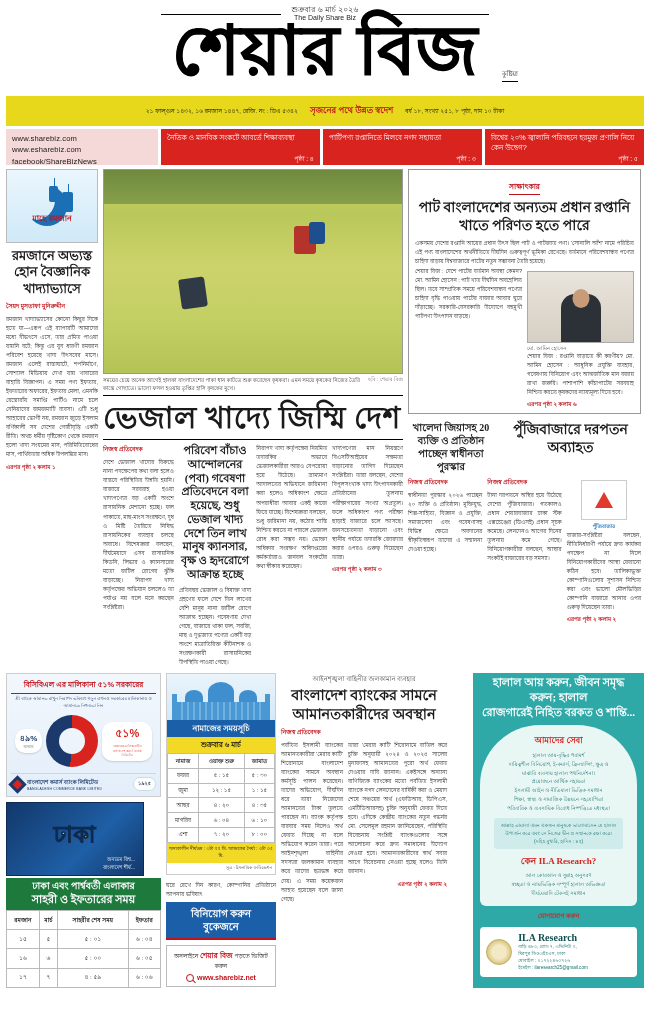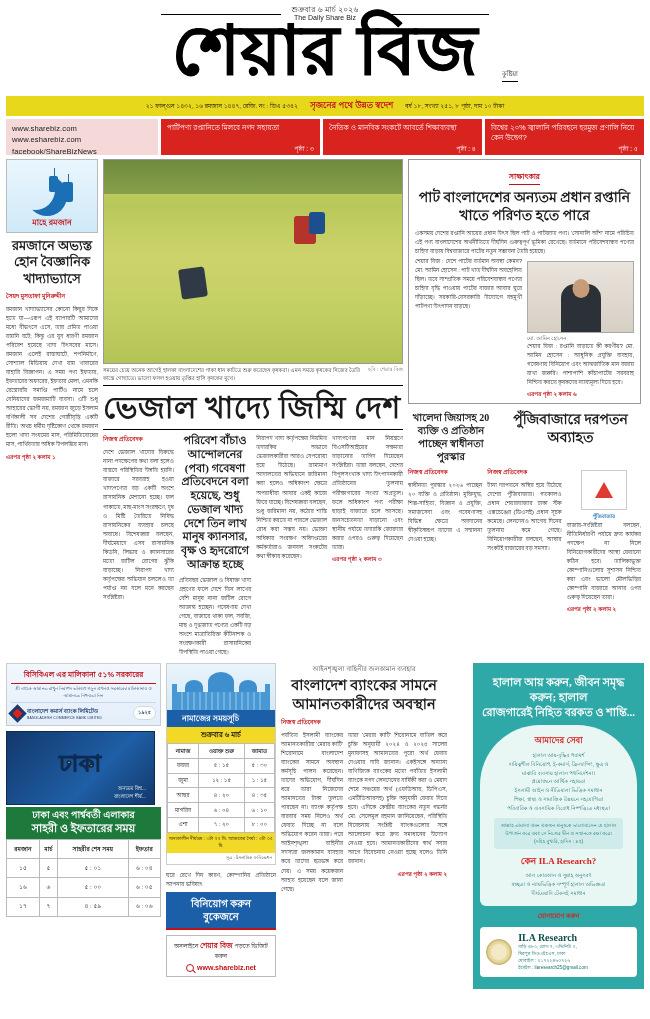--- a/index.html
+++ b/index.html
@@ -43,21 +43,21 @@
     clip-path: polygon(8% 6%, 96% 0%, 100% 42%, 92% 96%, 34% 100%, 0% 86%, 4% 40%);
   }
   .flag-badge .txt {
     position: absolute; inset: 0; display: flex; flex-direction: column;
     align-items: center; justify-content: center; gap: 1px;
     font-size: 7.5px; color: #111; line-height: 1.25; font-weight: 600;
   }
 
   
   .yellow-bar {
-    background: #e8d81c; height: 20px; display: flex; align-items: center;
+    background: #e8d81c; height: 30px; display: flex; align-items: center;
     justify-content: center; gap: 12px; font-size: 6px; color: #111;
     margin: 0 0 3px 0;
   }
   .yellow-bar .slogan {
     color: #c0121a; font-weight: bold; font-size: 8.5px;
     font-family: "Liberation Serif", serif;
   }
 
   
   .rednav { display: flex; gap: 3px; height: 36px; margin-bottom: 4px; }
@@ -90,21 +90,21 @@
     border-radius: 50%; box-shadow: 12px 6px 0 0 #1b6fb5;
     background: transparent;
   }
   .lantern { position: absolute; background: #1b6fb5; }
   .l1 { left: 42px; top: 16px; width: 9px; height: 16px; border-radius: 2px; }
   .l2 { left: 55px; top: 22px; width: 11px; height: 20px; border-radius: 2px; }
   .l1::before, .l2::before {
     content:""; position:absolute; left:50%; top:-8px; width:1px; height:8px; background:#1b6fb5;
   }
   .ramadan-cap {
-    position: absolute; bottom: 3px; width: 100%; text-align: center;
+    position: absolute; bottom: 17px; width: 100%; text-align: center;
     font-size: 8px; color: #c0121a; font-weight: bold;
   }
   .lhead {
     font-family: "Liberation Serif", serif; font-size: 13px; font-weight: bold;
     text-align: center; line-height: 1.25; margin: 5px 0 4px;
   }
   .byline { font-size: 6px; font-weight: bold; color: #c0121a; margin-bottom: 3px; }
   .body-text {
     font-size: 5.6px; line-height: 1.62; text-align: justify; color: #2b2b2b;
     word-spacing: -.3px;
@@ -251,21 +251,21 @@
   }
   .dome { position: absolute; background: #3f8fce; border-radius: 50% 50% 0 0; }
   .d1 { left: 41px; top: 8px; width: 26px; height: 20px; }
   .d2 { left: 18px; top: 16px; width: 18px; height: 14px; }
   .d3 { left: 72px; top: 16px; width: 18px; height: 14px; }
   .mbase { position:absolute; left: 10px; bottom: 0; right: 10px; height: 18px; background:#4a98d3; }
   .mbase::after{content:"";position:absolute;inset:0;background:repeating-linear-gradient(90deg,#4a98d3 0 4px,#6fb2e2 4px 6px);}
   .minaret{position:absolute;width:5px;height:26px;background:#4a98d3;bottom:0;}
   .mn1{left:5px;} .mn2{right:5px;}
   .prayer-title {
-    background: #1a5fa8; color: #fff; text-align: left; font-size: 8px;
+    background: #1a5fa8; color: #fff; text-align: center; font-size: 8px;
     font-weight: bold; padding: 2px 15px;
   }
   .prayer-date {
     background: #f2d925; text-align: center; font-size: 7px; font-weight: bold;
     padding: 2px 0; color: #111;
   }
   table.ptable { width: 100%; border-collapse: collapse; font-size: 5.6px; }
   table.ptable th, table.ptable td {
     border: 1px solid #bbb; text-align: center; padding: 2.4px 1px; color:#222;
   }
@@ -280,21 +280,21 @@
   .bb-article { width: 232px; }
   .kicker { font-size: 6.6px; text-align: center; color: #444; margin-bottom: 1px; }
   .bb-head {
     font-family:"Liberation Serif",serif; font-size: 14.5px; font-weight: bold;
     text-align: center; line-height: 1.3; margin-bottom: 3px;
   }
 
   
   .ila {
     width: 233px; background: #2fa8a8; color: #fff; position: relative;
-    overflow: hidden; padding: 12px 7px; margin-left: 21px;
+    overflow: hidden; padding: 2px 7px; margin-left: 21px;
   }
   .ila-top {
     text-align: center; font-family:"Liberation Serif",serif; font-size: 11px;
     font-weight: bold; line-height: 1.35; color: #fff;
   }
   .ila-arch {
     margin-top: 5px; background: #e8f6f4; color: #14706f;
     border-radius: 60px 60px 6px 6px; padding: 9px 10px 8px; text-align: center;
   }
   .ila-h { font-size: 8.5px; font-weight: bold; color: #d8231f; margin-bottom: 3px; }
@@ -313,21 +313,21 @@
     width: 26px; height: 26px; border-radius: 50%; flex: 0 0 26px;
     background: radial-gradient(#f4e9c6 40%, #d9c77e 70%, #b9a455 100%);
     border: 1px solid #c2ae62;
   }
   .ila-cname { font-family:"Liberation Serif",serif; font-size: 10px; font-weight:bold; color:#0f4f4e; }
   .ila-caddr { font-size: 4.6px; line-height: 1.55; color:#14706f; }
   .ila-chead { text-align:center; font-size:6.4px; font-weight:bold; color:#d8231f; }
 
   
   .drink-ad {
-    width: 149px; height: 74px; background: linear-gradient(135deg,#12386b,#1f5fa6 60%,#12386b);
+    width: 138px; height: 74px; background: linear-gradient(135deg,#12386b,#1f5fa6 60%,#12386b);
     position: relative; overflow: hidden; border: 1px solid #0d2a52;
   }
   .drink-logo {
     position:absolute; left:50%; top: 14px; transform: translateX(-50%);
     font-family:"Liberation Serif",serif; font-size: 22px; font-weight: bold;
     color: #f2c21b; -webkit-text-stroke: 1px #0d2a52; letter-spacing: 1px;
   }
   .drink-tag {
     position:absolute; bottom: 4px; right: 8px; text-align:right;
     font-size: 5px; color:#fff; line-height: 1.5;
@@ -393,26 +393,26 @@
     <span>বর্ষ ১৮, সংখ্যা ২৫১, ৮ পৃষ্ঠা, দাম ১০ টাকা</span>
   </div>
 
   <div class="rednav">
     <div class="cell sites">
       <div>www.sharebiz.com</div>
       <div>www.esharebiz.com</div>
       <div>facebook/ShareBizNews</div>
     </div>
     <div class="cell">
+      <span>নৈতিক ও মানবিক সংকটে আবর্তে শিক্ষাব্যবস্থা</span>
+      <span class="pageno">পৃষ্ঠা : ৪</span>
+    </div>
+    <div class="cell">
       <span>পাটিপণ্য রপ্তানিতে মিলবে নগদ সহায়তা</span>
       <span class="pageno">পৃষ্ঠা : ৩</span>
-    </div>
-    <div class="cell">
-      <span>নৈতিক ও মানবিক সংকটে আবর্তে শিক্ষাব্যবস্থা</span>
-      <span class="pageno">পৃষ্ঠা : ৪</span>
     </div>
     <div class="cell">
       <span>বিশ্বের ২০% জ্বালানি পরিবহনে হরমুজ প্রণালি নিয়ে কেন উদ্বেগ?</span>
       <span class="pageno">পৃষ্ঠা : ৫</span>
     </div>
   </div>
 
   <div class="main">
 
     <div class="col-left">
@@ -512,20 +512,32 @@
     </div>
   </div>
 
   <div class="adrow">
 
     <div>
       <div class="bank-ad">
         <div class="bank-title">বিসিবিএল এর মালিকানা ৫১% সরকারের</div>
         <div class="bank-sub">শ্রী বাংকে আমানত রাখুন নিরাপদ ভবিষ্যৎ গড়ুন
 এখনও সরকারের মালিকানায় ও আমানতে নিশ্চয়তা নিন</div>
+        <div class="donut-wrap">
+          <div class="pill">
+            <div class="pct">৪৯%</div>
+            <div class="lbl">অন্যান্য</div>
+          </div>
+          <div class="donut"></div>
+          <div class="pill red">
+            <div class="pct">৫১%</div>
+            <div class="lbl">সরকারের মালিকানাধীন
+বাংলাদেশ কমার্স ব্যাংক লিমিটেড</div>
+          </div>
+        </div>
         <div class="bank-foot">
           <div class="bank-logo">
             <div class="bank-mark"></div>
             <div>
               <div class="bank-name-bn">বাংলাদেশ কমার্স ব্যাংক লিমিটেড</div>
               <div class="bank-name-en">BANGLADESH COMMERCE BANK LIMITED</div>
             </div>
           </div>
           <div class="bank-anniv">১৯২৫</div>
         </div>

